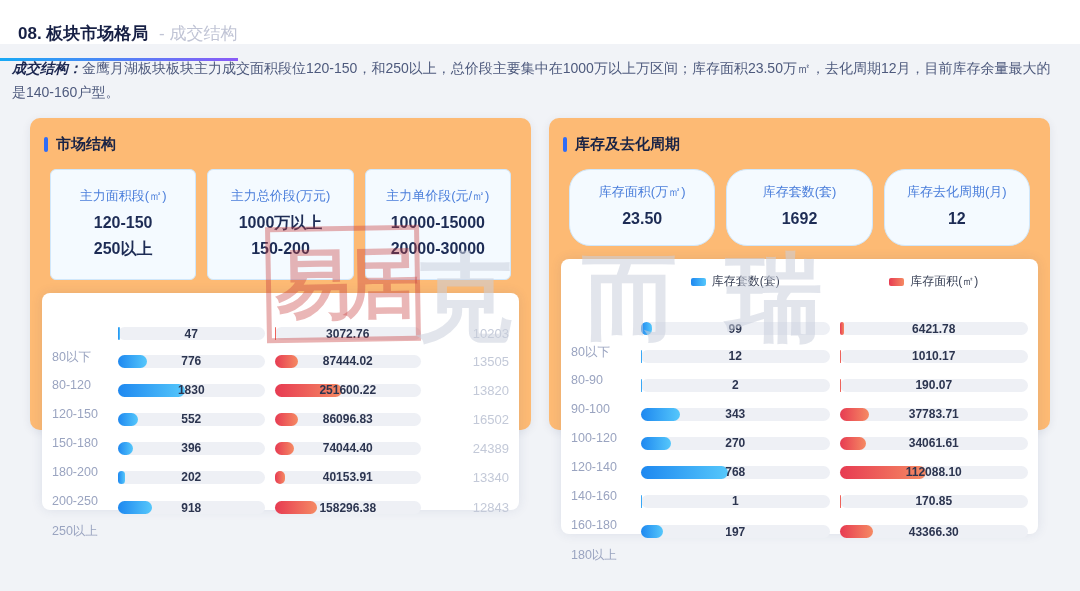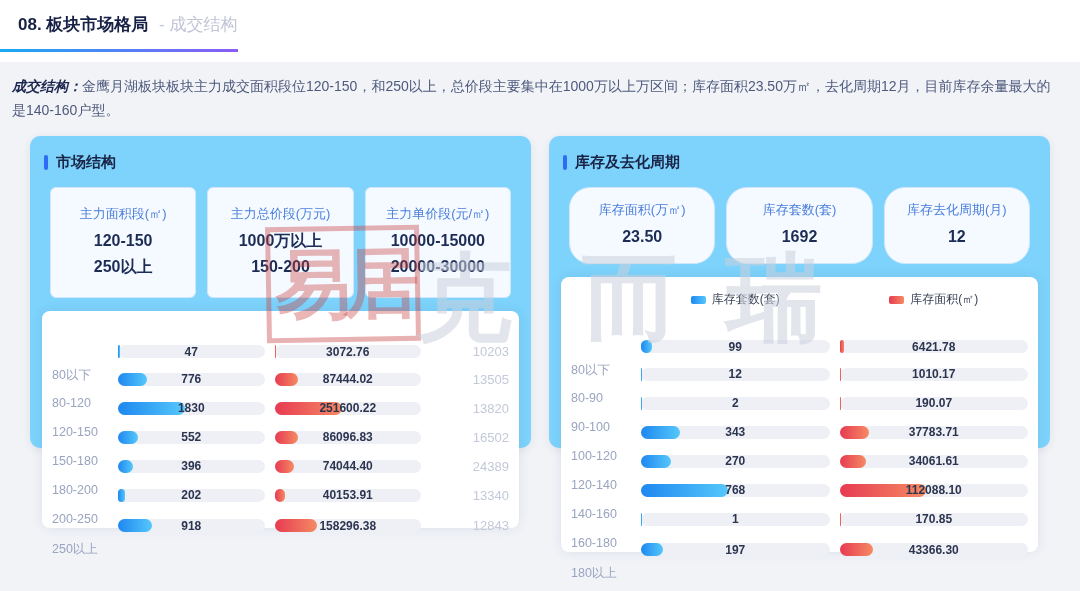--- a/index.html
+++ b/index.html
@@ -4,35 +4,35 @@
 <style>
   * { box-sizing: border-box; margin: 0; padding: 0; }
   html,body { width:1080px; height:591px; }
   body {
     background:#f1f3f7;
     font-family:"Liberation Sans","DejaVu Sans",sans-serif;
     position:relative; overflow:hidden;
     color:#2c3550;
   }
   
-  .topbar { background:#fff; height:62px; padding:13px 18px 0; }
+  .topbar { background:#fff; height:44px; padding:22px 18px 0; }
   .title-line { font-size:17px; }
   .page-title { font-weight:bold; color:#172045; }
   .page-subtitle { color:#c0c4d5; margin-left:6px; }
   .tab-underline {
     margin:13px 0 0 -18px; width:238px; height:3px;
     background:linear-gradient(90deg,#18a9f5,#8b5bf7);
   }
   
   .summary { padding:12px 16px 0 12px; font-size:14px; line-height:24px; color:#4e5a7d; }
   .summary b { color:#1c2750;font-style:italic; }
   
   .panels { display:flex; gap:18px; padding:14px 30px 0; }
   .panel {
-    flex:1; background:#7dd3fc; border-radius:10px;
+    flex:1; background:#fdba74; border-radius:10px;
     box-shadow:0 2px 10px rgba(30,40,80,.08);
     padding:12px 10px 14px; height:312px;
   }
   .panel-title { display:flex; align-items:center; gap:8px; font-size:15px; font-weight:bold; color:#1a2446; padding:5px 4px; }
   .accent-bar { width:4px; height:15px; border-radius:2px; background:#2f6cf6; }
   .cards { display:flex; gap:11px; margin:10px 10px 0; }
   .card {
     flex:1; background:#f4faff; border:1px solid #d0e7fb; border-radius:6px;
     text-align:center; padding:17px 4px;
   }

